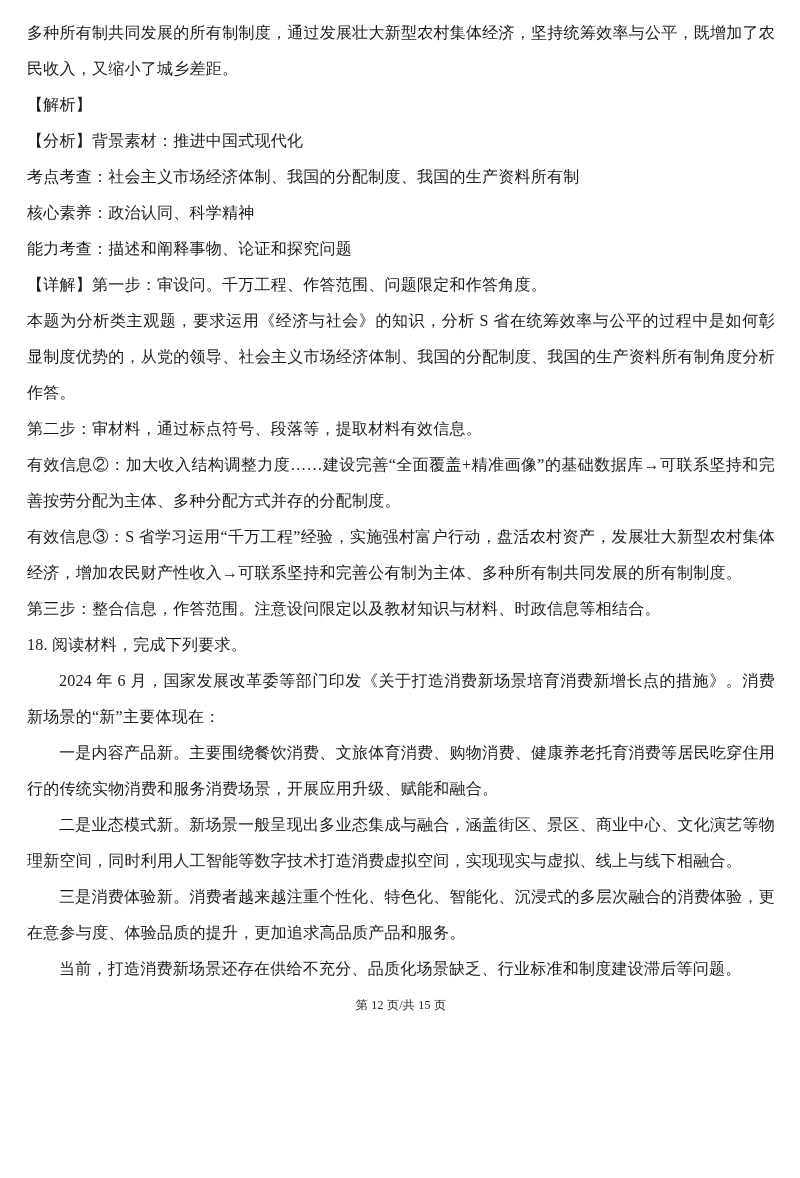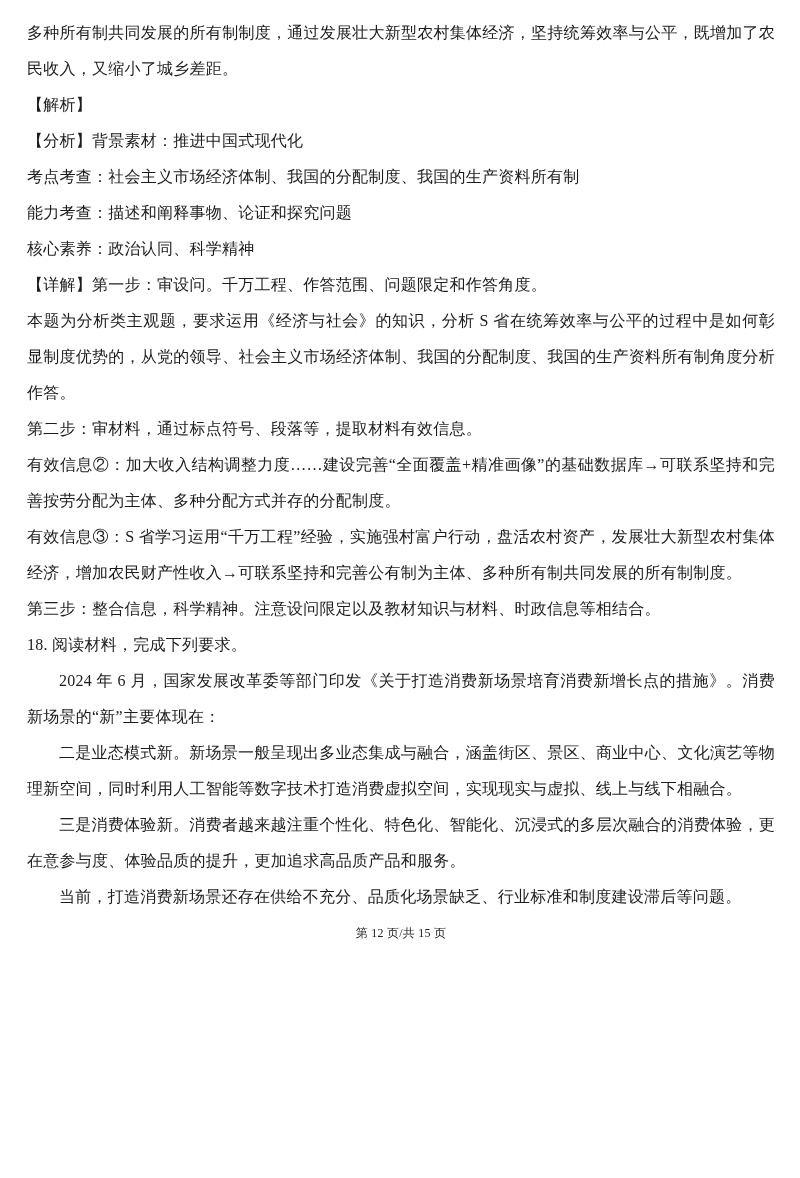--- a/index.html
+++ b/index.html
@@ -43,27 +43,28 @@
   }
 </style>
 </head>
 <body>
 
 <div class="page">
   <p class="para">多种所有制共同发展的所有制制度，通过发展壮大新型农村集体经济，坚持统筹效率与公平，既增加了农民收入，又缩小了城乡差距。</p>
   <p class="para">【解析】</p>
   <p class="para">【分析】背景素材：推进中国式现代化</p>
   <p class="para">考点考查：社会主义市场经济体制、我国的分配制度、我国的生产资料所有制</p>
+  <p class="para">核心素养：政治认同、科学精神</p>
   <p class="para">能力考查：描述和阐释事物、论证和探究问题</p>
-  <p class="para">核心素养：政治认同、科学精神</p>
   <p class="para">【详解】第一步：审设问。千万工程、作答范围、问题限定和作答角度。</p>
   <p class="para">本题为分析类主观题，要求运用《经济与社会》的知识，分析 S 省在统筹效率与公平的过程中是如何彰显制度优势的，从党的领导、社会主义市场经济体制、我国的分配制度、我国的生产资料所有制角度分析作答。</p>
   <p class="para">第二步：审材料，通过标点符号、段落等，提取材料有效信息。</p>
   <p class="para">有效信息②：加大收入结构调整力度……建设完善“全面覆盖+精准画像”的基础数据库→可联系坚持和完善按劳分配为主体、多种分配方式并存的分配制度。</p>
   <p class="para">有效信息③：S 省学习运用“千万工程”经验，实施强村富户行动，盘活农村资产，发展壮大新型农村集体经济，增加农民财产性收入→可联系坚持和完善公有制为主体、多种所有制共同发展的所有制制度。</p>
-  <p class="para">第三步：整合信息，科学精神。注意设问限定以及教材知识与材料、时政信息等相结合。</p>
+  <p class="para">第三步：整合信息，作答范围。注意设问限定以及教材知识与材料、时政信息等相结合。</p>
   <p class="para">18. 阅读材料，完成下列要求。</p>
   <p class="para kai">2024 年 6 月，国家发展改革委等部门印发《关于打造消费新场景培育消费新增长点的措施》。消费新场景的“新”主要体现在：</p>
+  <p class="para kai">一是内容产品新。主要围绕餐饮消费、文旅体育消费、购物消费、健康养老托育消费等居民吃穿住用行的传统实物消费和服务消费场景，开展应用升级、赋能和融合。</p>
   <p class="para kai">二是业态模式新。新场景一般呈现出多业态集成与融合，涵盖街区、景区、商业中心、文化演艺等物理新空间，同时利用人工智能等数字技术打造消费虚拟空间，实现现实与虚拟、线上与线下相融合。</p>
   <p class="para kai">三是消费体验新。消费者越来越注重个性化、特色化、智能化、沉浸式的多层次融合的消费体验，更在意参与度、体验品质的提升，更加追求高品质产品和服务。</p>
   <p class="para kai">当前，打造消费新场景还存在供给不充分、品质化场景缺乏、行业标准和制度建设滞后等问题。</p>
   <p class="footer">第 12 页/共 15 页</p>
 </div>
 
 </body></html>

